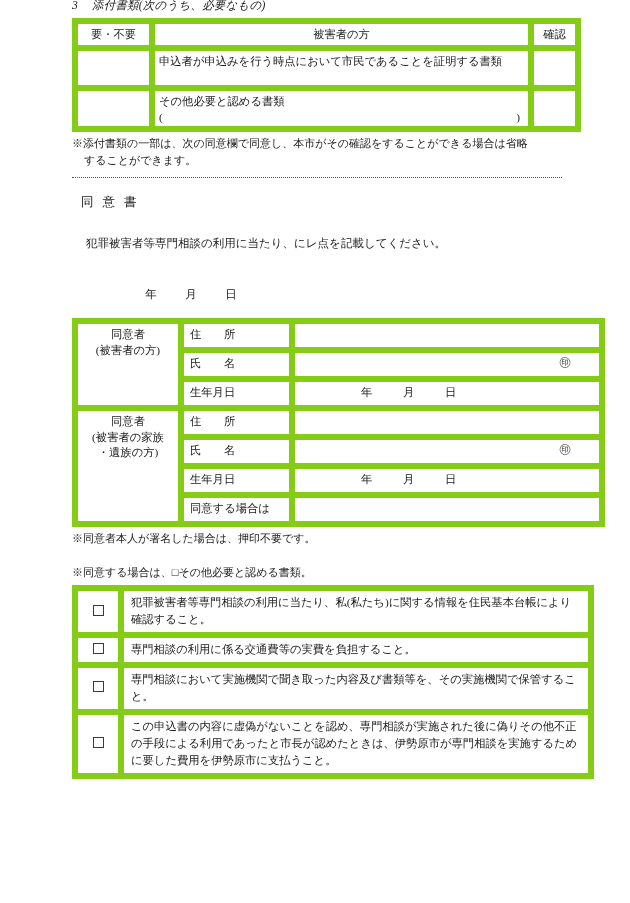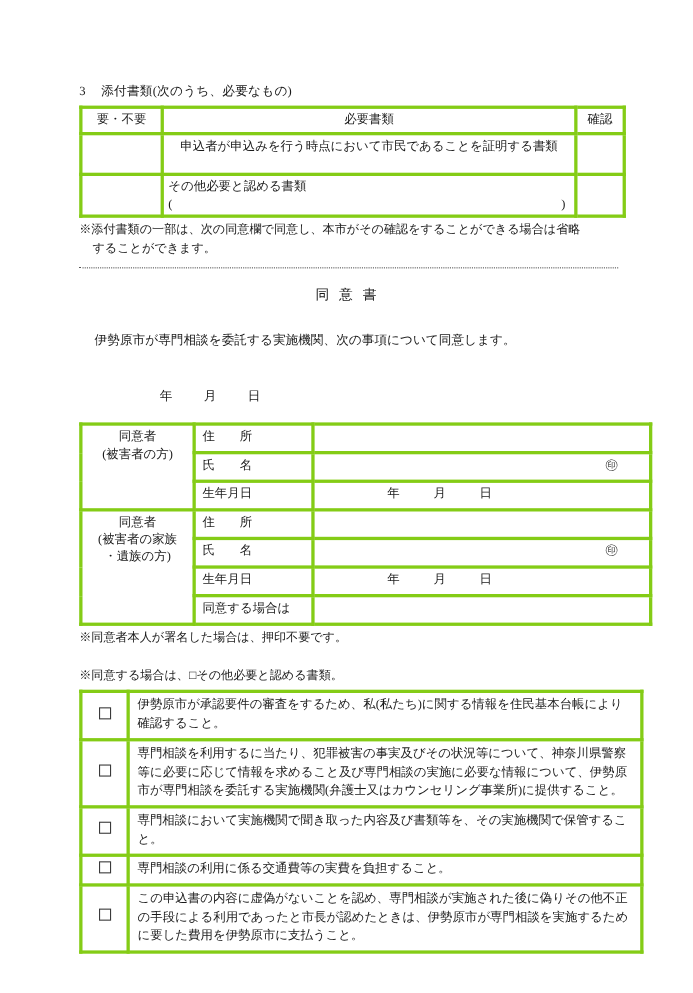--- a/index.html
+++ b/index.html
@@ -24,52 +24,52 @@
     position: absolute;
     left: 72px;
     top: 0;
     width: 485px;
   }
 
   
   .sec-heading {
     font-size: 11.5px;
     line-height: 1;
-    margin-top: 78px;
     white-space: nowrap;
     letter-spacing: 0.2px;
+    font-style: italic;
   }
   .sec-heading .num {
     display: inline-block;
     width: 20px;
   }
 
   
   table.frm {
     border-collapse: collapse;
     table-layout: fixed;
     width: 485px;
     font-size: 11.3px;
     line-height: 1.45;
   }
   table.frm th,
   table.frm td {
-    border: 3px solid #84cc16;
+    border: 6px solid #84cc16;
     padding: 2px 4px;
     vertical-align: top;
     font-weight: normal;
   }
 
   
   .tbl-attach { margin-top: 6px; }
   .tbl-attach .c-need   { width: 71px;  text-align: center; }
   .tbl-attach .c-doc    { width: 373px; }
   .tbl-attach .c-chk    { width: 41px;  text-align: center; }
   .tbl-attach thead td  { text-align: center; padding: 2px 0 3px; }
-  .tbl-attach .r-body td { height: 30px; text-align: center; }
+  .tbl-attach .r-body td { height: 30px; }
   .tbl-attach .r-body2 td { height: 30px; }
   .paren-row {
     display: block;
     position: relative;
     height: 15px;
   }
   .paren-row .pl { position: absolute; left: 0; }
   .paren-row .pr { position: absolute; right: 4px; }
 
   
@@ -84,21 +84,21 @@
   .cutline {
     margin-top: 9px;
     border-top: 1px dotted #555;
     height: 0;
     width: 490px;
   }
 
   
   .consent-title {
     margin-top: 16px;
-    text-align: center;
+    text-align: left;
     font-size: 12.5px;
     letter-spacing: 9px;
     text-indent: 9px;
   }
 
   .lead {
     margin-top: 25px;
     font-size: 11.5px;
     padding-left: 14px;
   }
@@ -160,21 +160,21 @@
   <div class="content">
 
     <div class="sec-heading">
       <span class="num">3</span><span>添付書類(次のうち、必要なもの)</span>
     </div>
 
     <table class="frm tbl-attach">
       <thead>
         <tr>
           <td class="c-need">要・不要</td>
-          <td class="c-doc">必要書類</td>
+          <td class="c-doc">被害者の方</td>
           <td class="c-chk">確認</td>
         </tr>
       </thead>
       <tbody>
         <tr class="r-body">
           <td class="c-need"></td>
           <td class="c-doc">申込者が申込みを行う時点において市民であることを証明する書類</td>
           <td class="c-chk"></td>
         </tr>
         <tr class="r-body2">
@@ -193,21 +193,21 @@
 
     <div class="note">
       <span>※添付書類の一部は、次の同意欄で同意し、本市がその確認をすることができる場合は省略</span>
       <span class="cont">することができます。</span>
     </div>
 
     <div class="cutline"></div>
 
     <div class="consent-title">同意書</div>
 
-    <div class="lead">伊勢原市が専門相談を委託する実施機関、次の事項について同意します。</div>
+    <div class="lead">犯罪被害者等専門相談の利用に当たり、にレ点を記載してください。</div>
 
     <div class="dateline">
       <span class="g">年</span><span class="g">月</span><span>日</span>
     </div>
 
     <table class="frm tbl-sign">
       <tbody>
 
         <tr>
           <td class="c-who" rowspan="3">
@@ -263,33 +263,29 @@
     <div class="note">※同意者本人が署名した場合は、押印不要です。</div>
 
     <div class="spacer-sm"></div>
 
     <div class="note">※同意する場合は、□その他必要と認める書類。</div>
 
     <table class="frm tbl-check">
       <tbody>
         <tr>
           <td class="c-box"><span class="chk"></span></td>
-          <td class="c-txt">伊勢原市が承認要件の審査をするため、私(私たち)に関する情報を住民基本台帳により確認すること。</td>
-        </tr>
-        <tr>
-          <td class="c-box"><span class="chk"></span></td>
-          <td class="c-txt">専門相談を利用するに当たり、犯罪被害の事実及びその状況等について、神奈川県警察等に必要に応じて情報を求めること及び専門相談の実施に必要な情報について、伊勢原市が専門相談を委託する実施機関(弁護士又はカウンセリング事業所)に提供すること。</td>
+          <td class="c-txt">犯罪被害者等専門相談の利用に当たり、私(私たち)に関する情報を住民基本台帳により確認すること。</td>
+        </tr>
+        <tr>
+          <td class="c-box"><span class="chk"></span></td>
+          <td class="c-txt">専門相談の利用に係る交通費等の実費を負担すること。</td>
         </tr>
         <tr>
           <td class="c-box"><span class="chk"></span></td>
           <td class="c-txt">専門相談において実施機関で聞き取った内容及び書類等を、その実施機関で保管すること。</td>
-        </tr>
-        <tr>
-          <td class="c-box"><span class="chk"></span></td>
-          <td class="c-txt">専門相談の利用に係る交通費等の実費を負担すること。</td>
         </tr>
         <tr>
           <td class="c-box"><span class="chk"></span></td>
           <td class="c-txt">この申込書の内容に虚偽がないことを認め、専門相談が実施された後に偽りその他不正の手段による利用であったと市長が認めたときは、伊勢原市が専門相談を実施するために要した費用を伊勢原市に支払うこと。</td>
         </tr>
       </tbody>
     </table>
 
   </div>
 </div>

